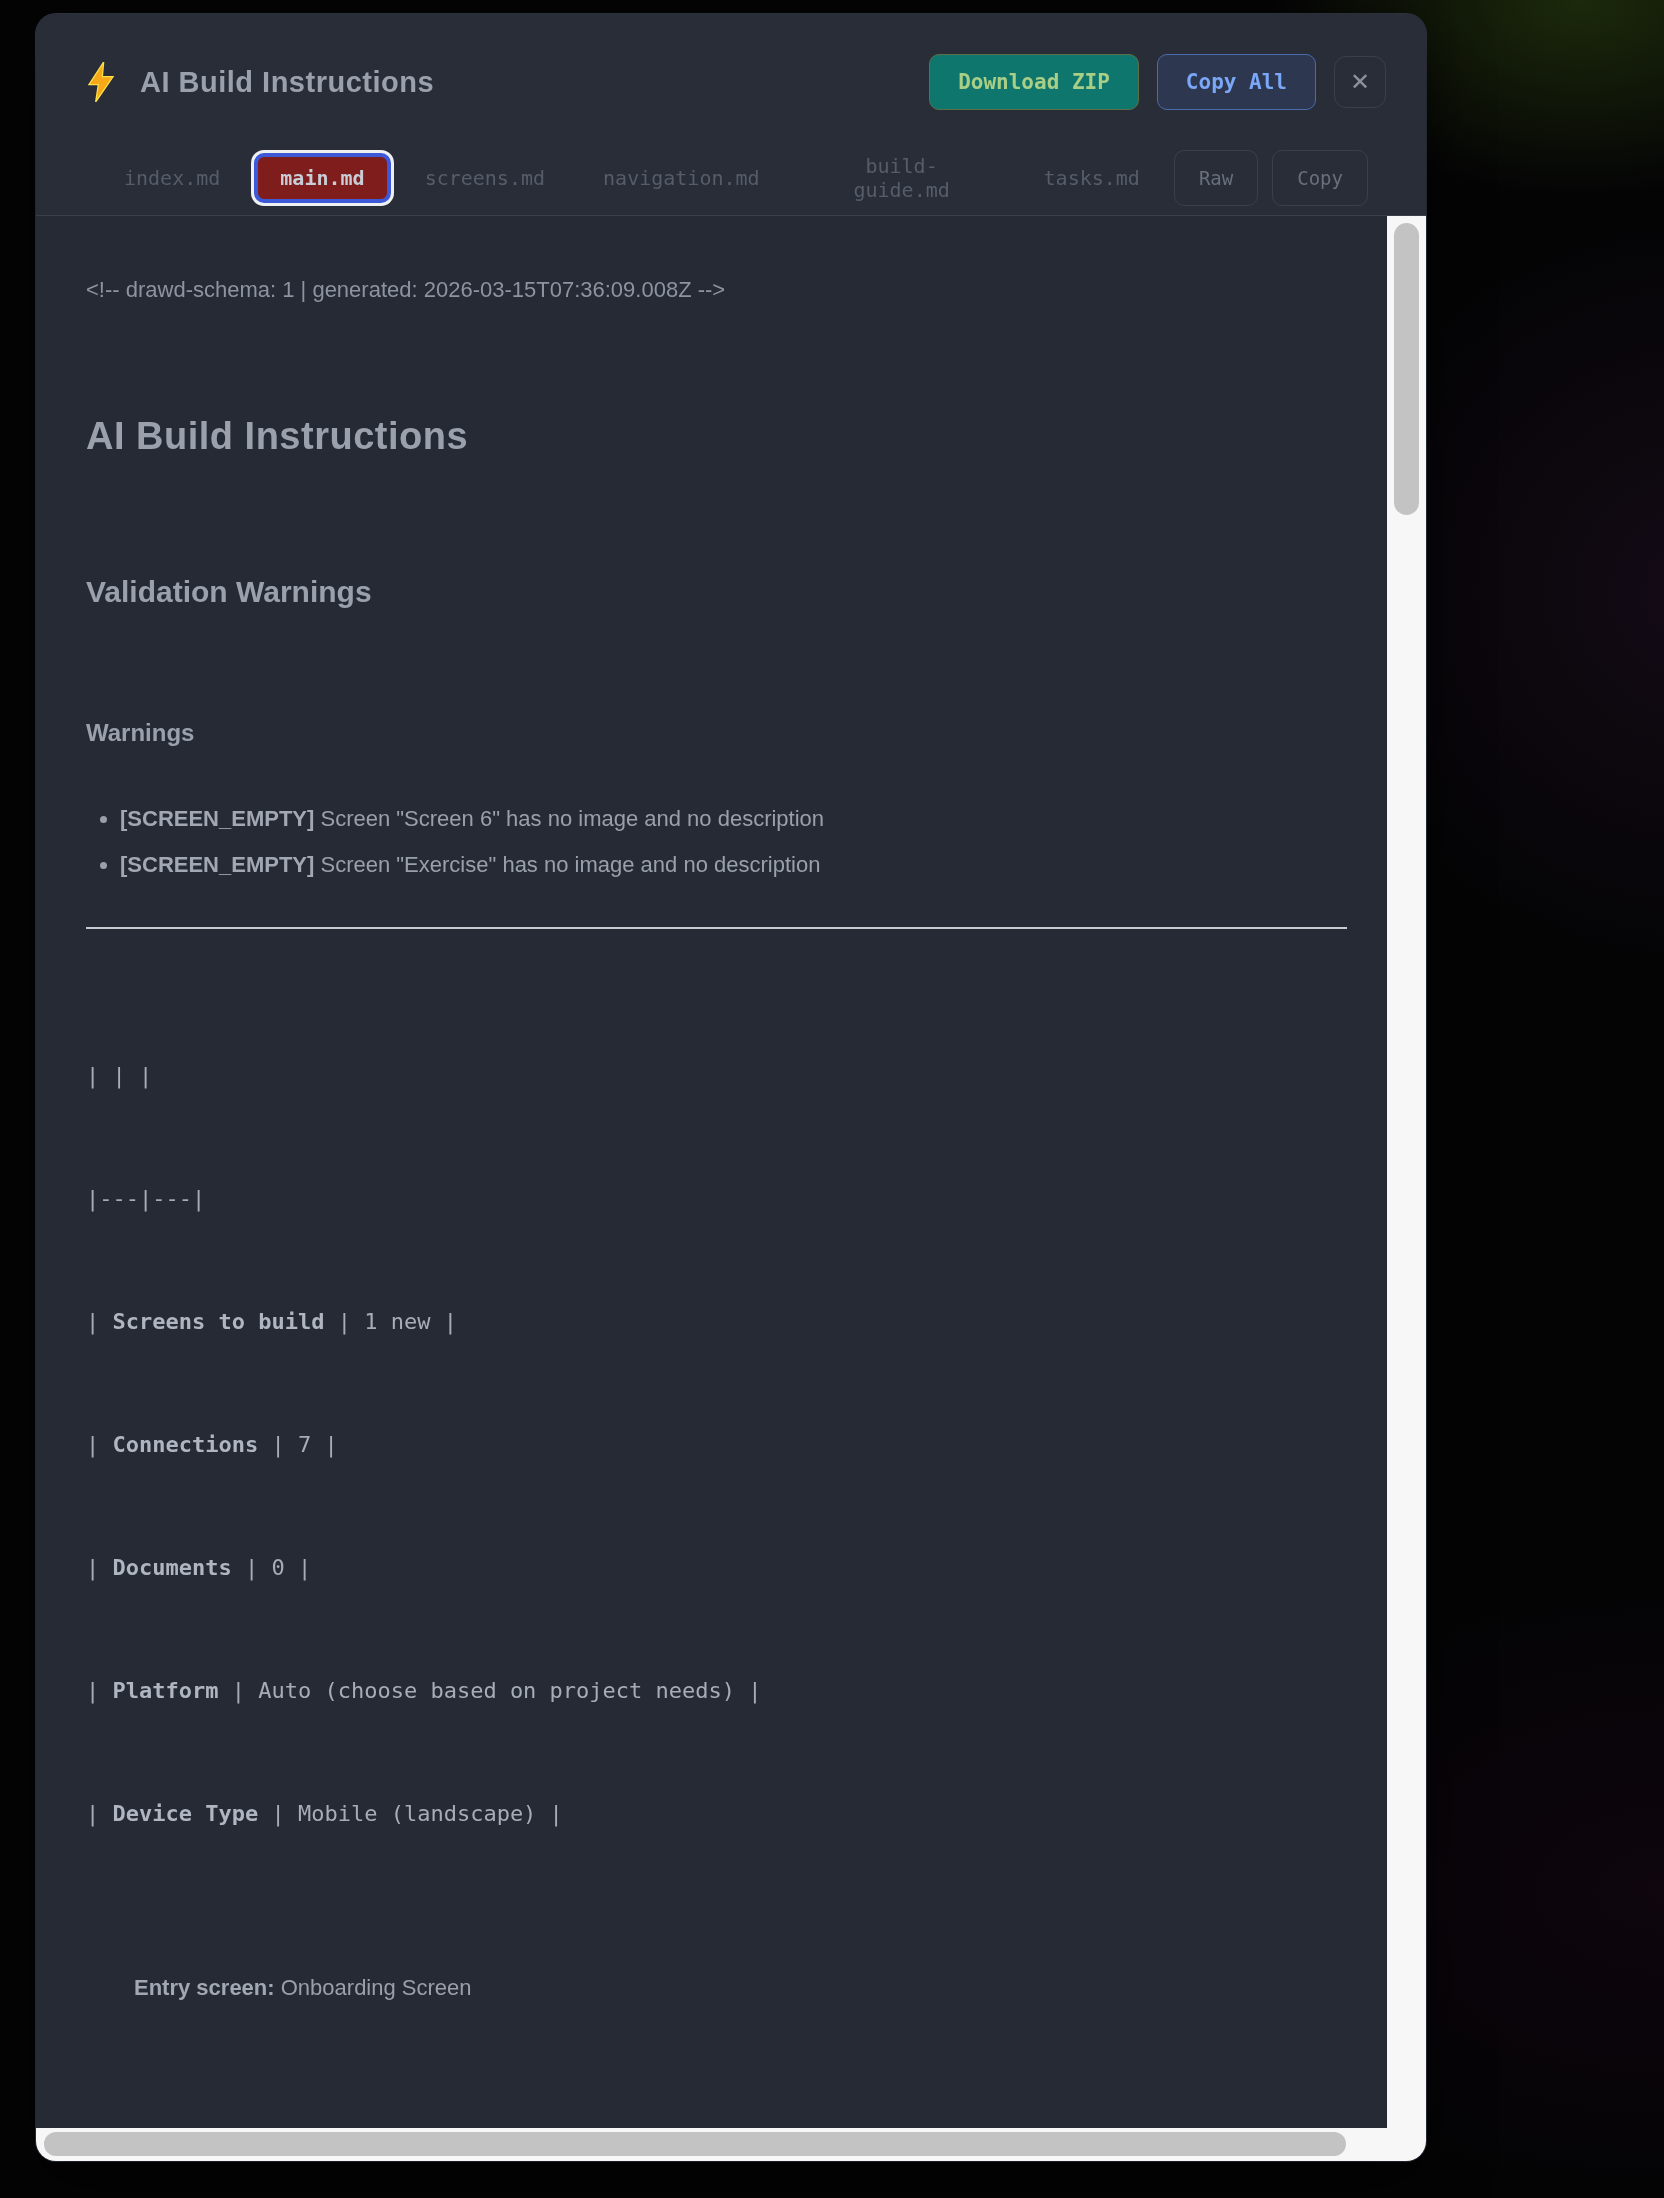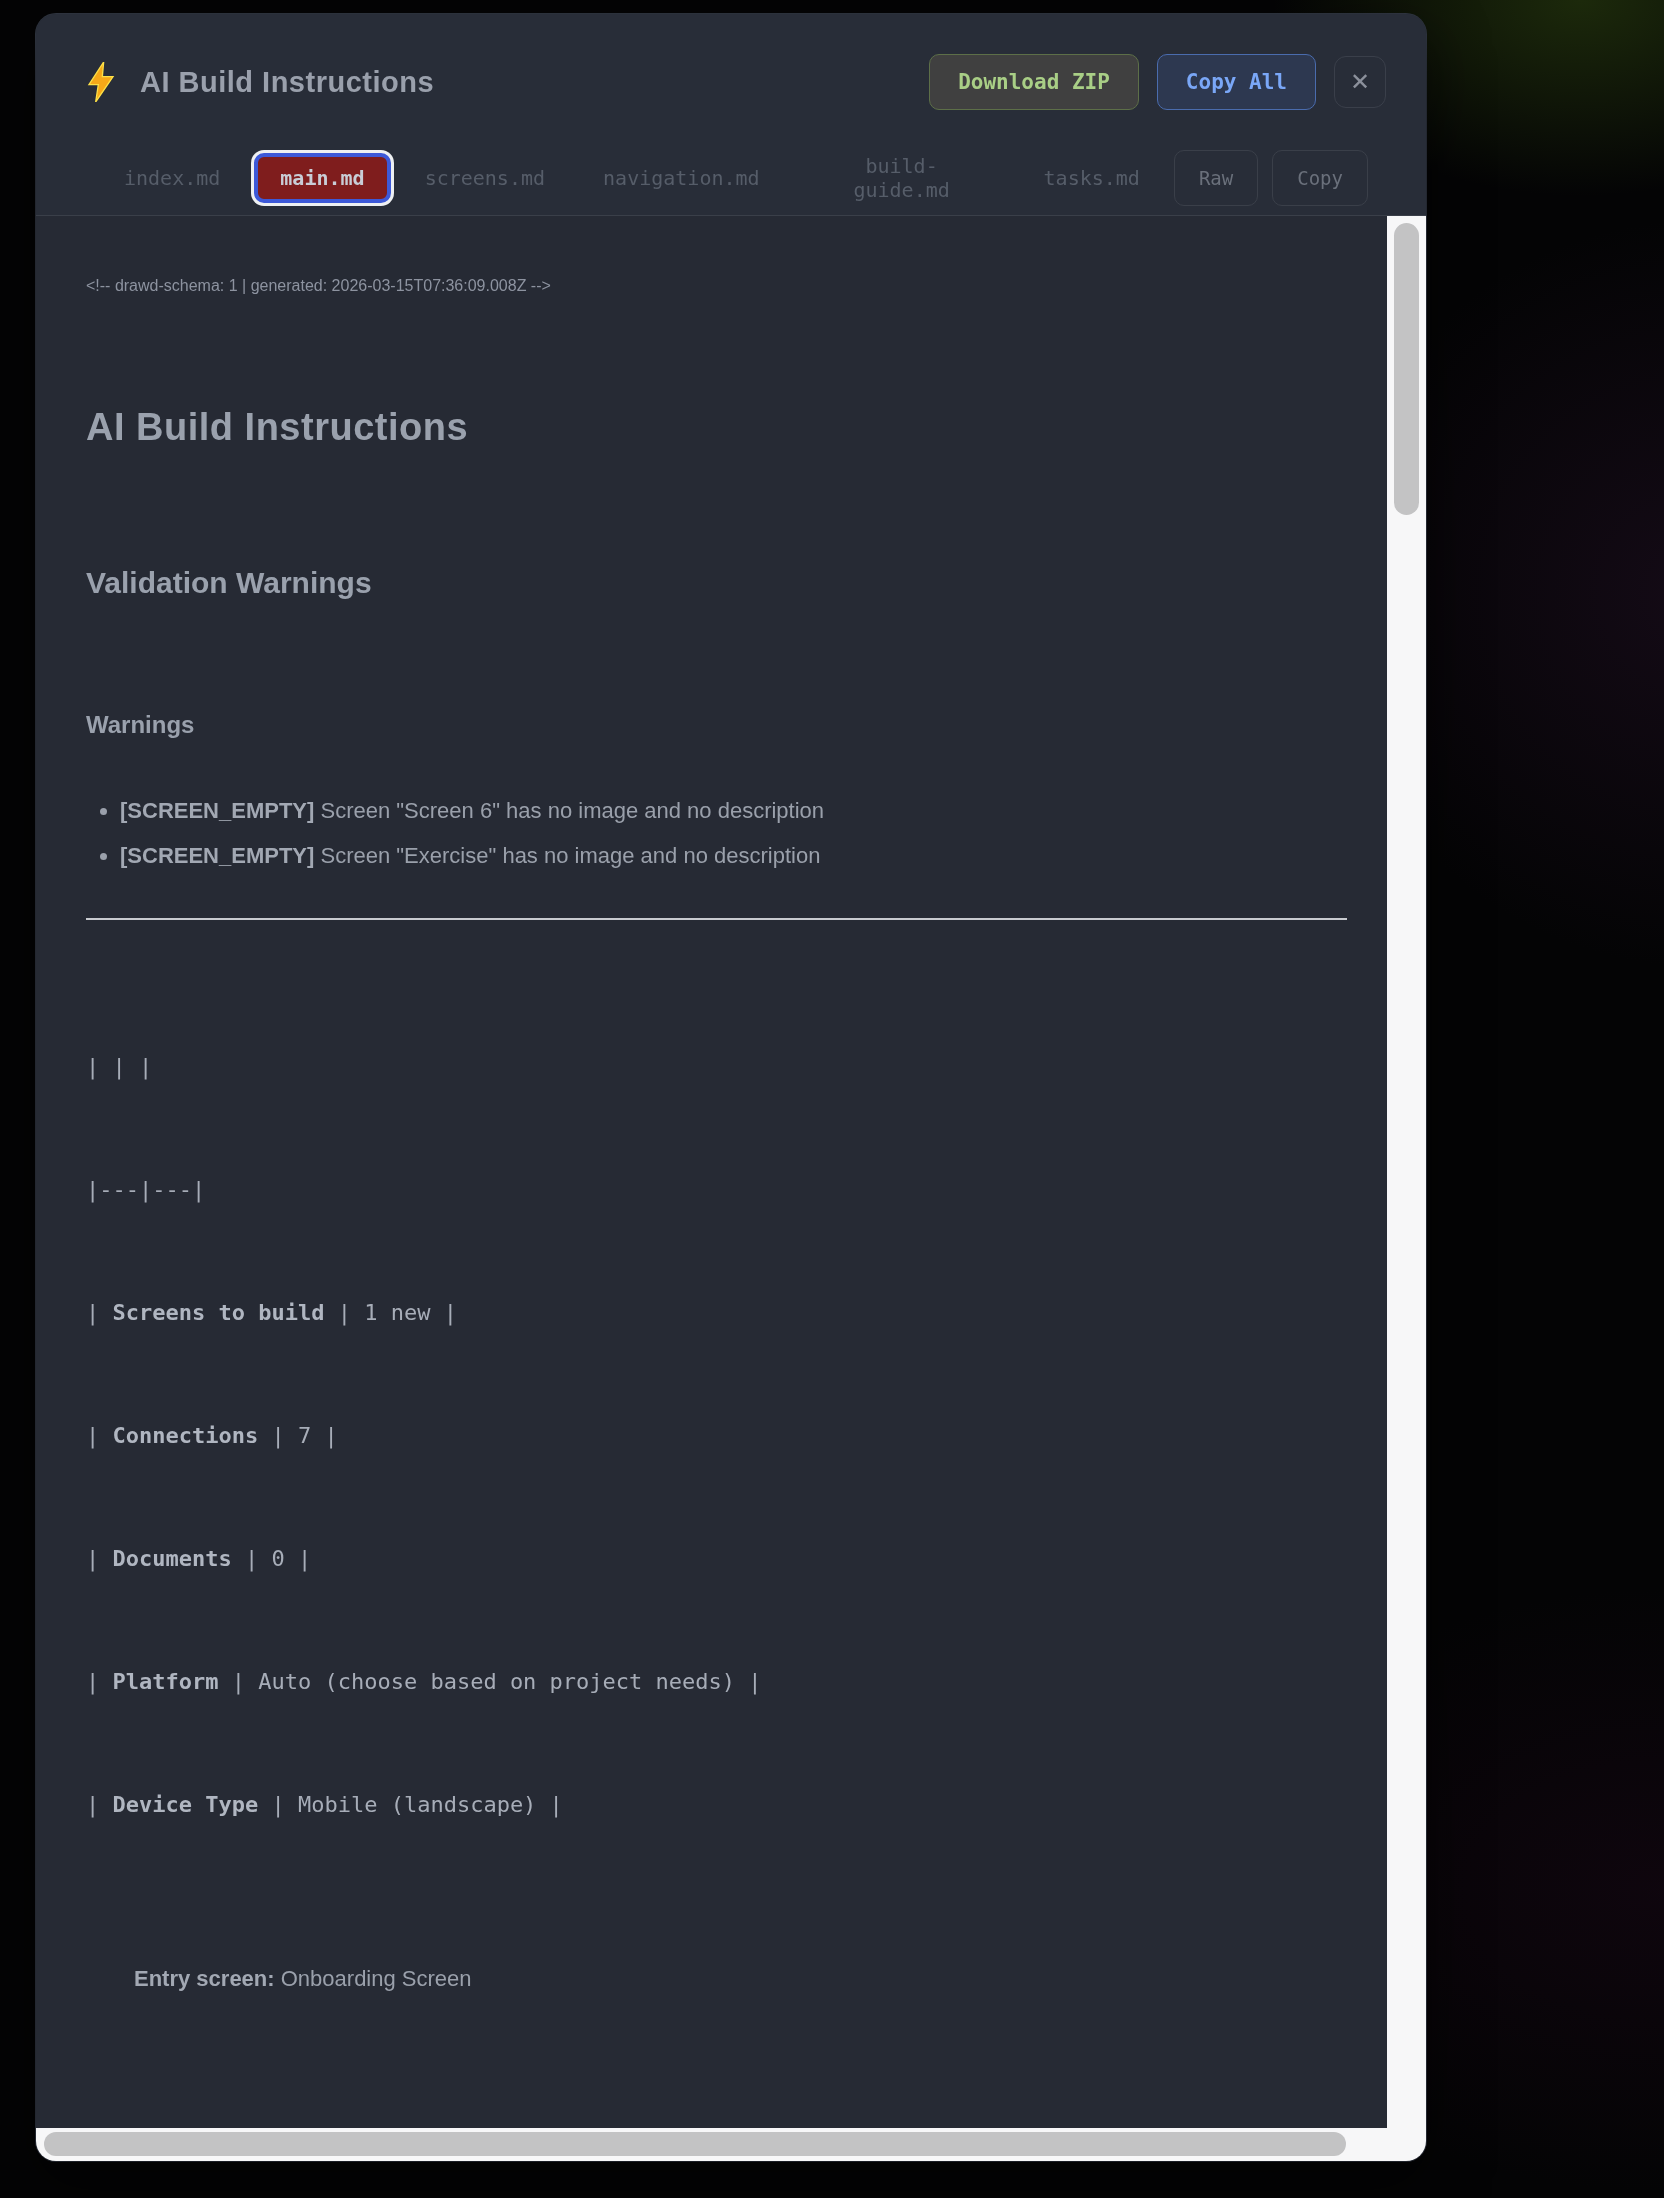--- a/index.html
+++ b/index.html
@@ -27,21 +27,21 @@
     display:flex; align-items:center; padding:10px 40px 0 48px;
   }
   .bolt { width:34px; height:40px; margin-right:22px; flex:0 0 auto; }
   .modal-title { font-size:29px; font-weight:bold; color:#9aa0ac; letter-spacing:0.5px; }
   .header-actions { margin-left:auto; display:flex; align-items:center; gap:18px; }
   .btn {
     font-family:"DejaVu Sans Mono","Liberation Mono",monospace;
     font-size:21px; font-weight:bold; border-radius:10px; cursor:pointer;
     padding:15px 28px; background:transparent; border:1.5px solid transparent;
   }
-  .btn-zip  { color:#a9cf86; background:#404040; border-color:#5d6f48; }
+  .btn-zip  { color:#a9cf86; background:#0f766e; border-color:#5d6f48; }
   .btn-copyall { color:#7aa7f7; background:#2d3850; border-color:#4a6cae; }
   .btn-close {
     width:52px; height:52px; padding:0; border:1px solid #3a3f4a; border-radius:12px;
     color:#8b909b; background:transparent; font-size:24px; line-height:50px; text-align:center;
     font-family:"Liberation Sans",sans-serif; cursor:pointer;
   }
 
   
   .tab-bar {
     height:76px; flex:0 0 auto; background:#282d38;
@@ -64,21 +64,21 @@
     font-size:19px; color:#6a707b; background:transparent;
     border:1px solid #3a3f49; border-radius:10px; padding:16px 24px; cursor:pointer;
   }
 
   
   .content-wrap { flex:1 1 auto; display:flex; min-height:0; background:#262a34; }
   .content {
     flex:1 1 auto; overflow:hidden; padding:58px 40px 0 50px;
     color:#9aa0ab; font-size:22px; line-height:1.45;
   }
-  .md-comment { color:#8d93a0; font-size:16px; }
+  .md-comment { color:#8d93a0; font-size:22px; }
   .content h1 { font-size:38px; font-weight:bold; color:#9aa1ad; margin-top:103px; letter-spacing:0.5px; }
   .content h2 { font-size:30px; font-weight:bold; color:#9aa1ad; margin-top:106px; }
   .content h3 { font-size:24px; font-weight:bold; color:#9aa1ad; margin-top:103px; }
   .quote { margin-top:86px; color:#9aa0ab; }
   .warn-list { margin-top:52px; list-style:disc; padding-left:34px; }
   .warn-list li { margin-bottom:14px; }
   .warn-list li strong { color:#a2a8b3; }
   .md-hr { border:none; border-top:2.5px solid #c8cacf; margin-top:46px; }
   .mono-block { margin-top:44px; font-size:22px; line-height:41px; color:#a7adb8; white-space:pre; }
   .mono-block strong { color:#b0b6c1; }

